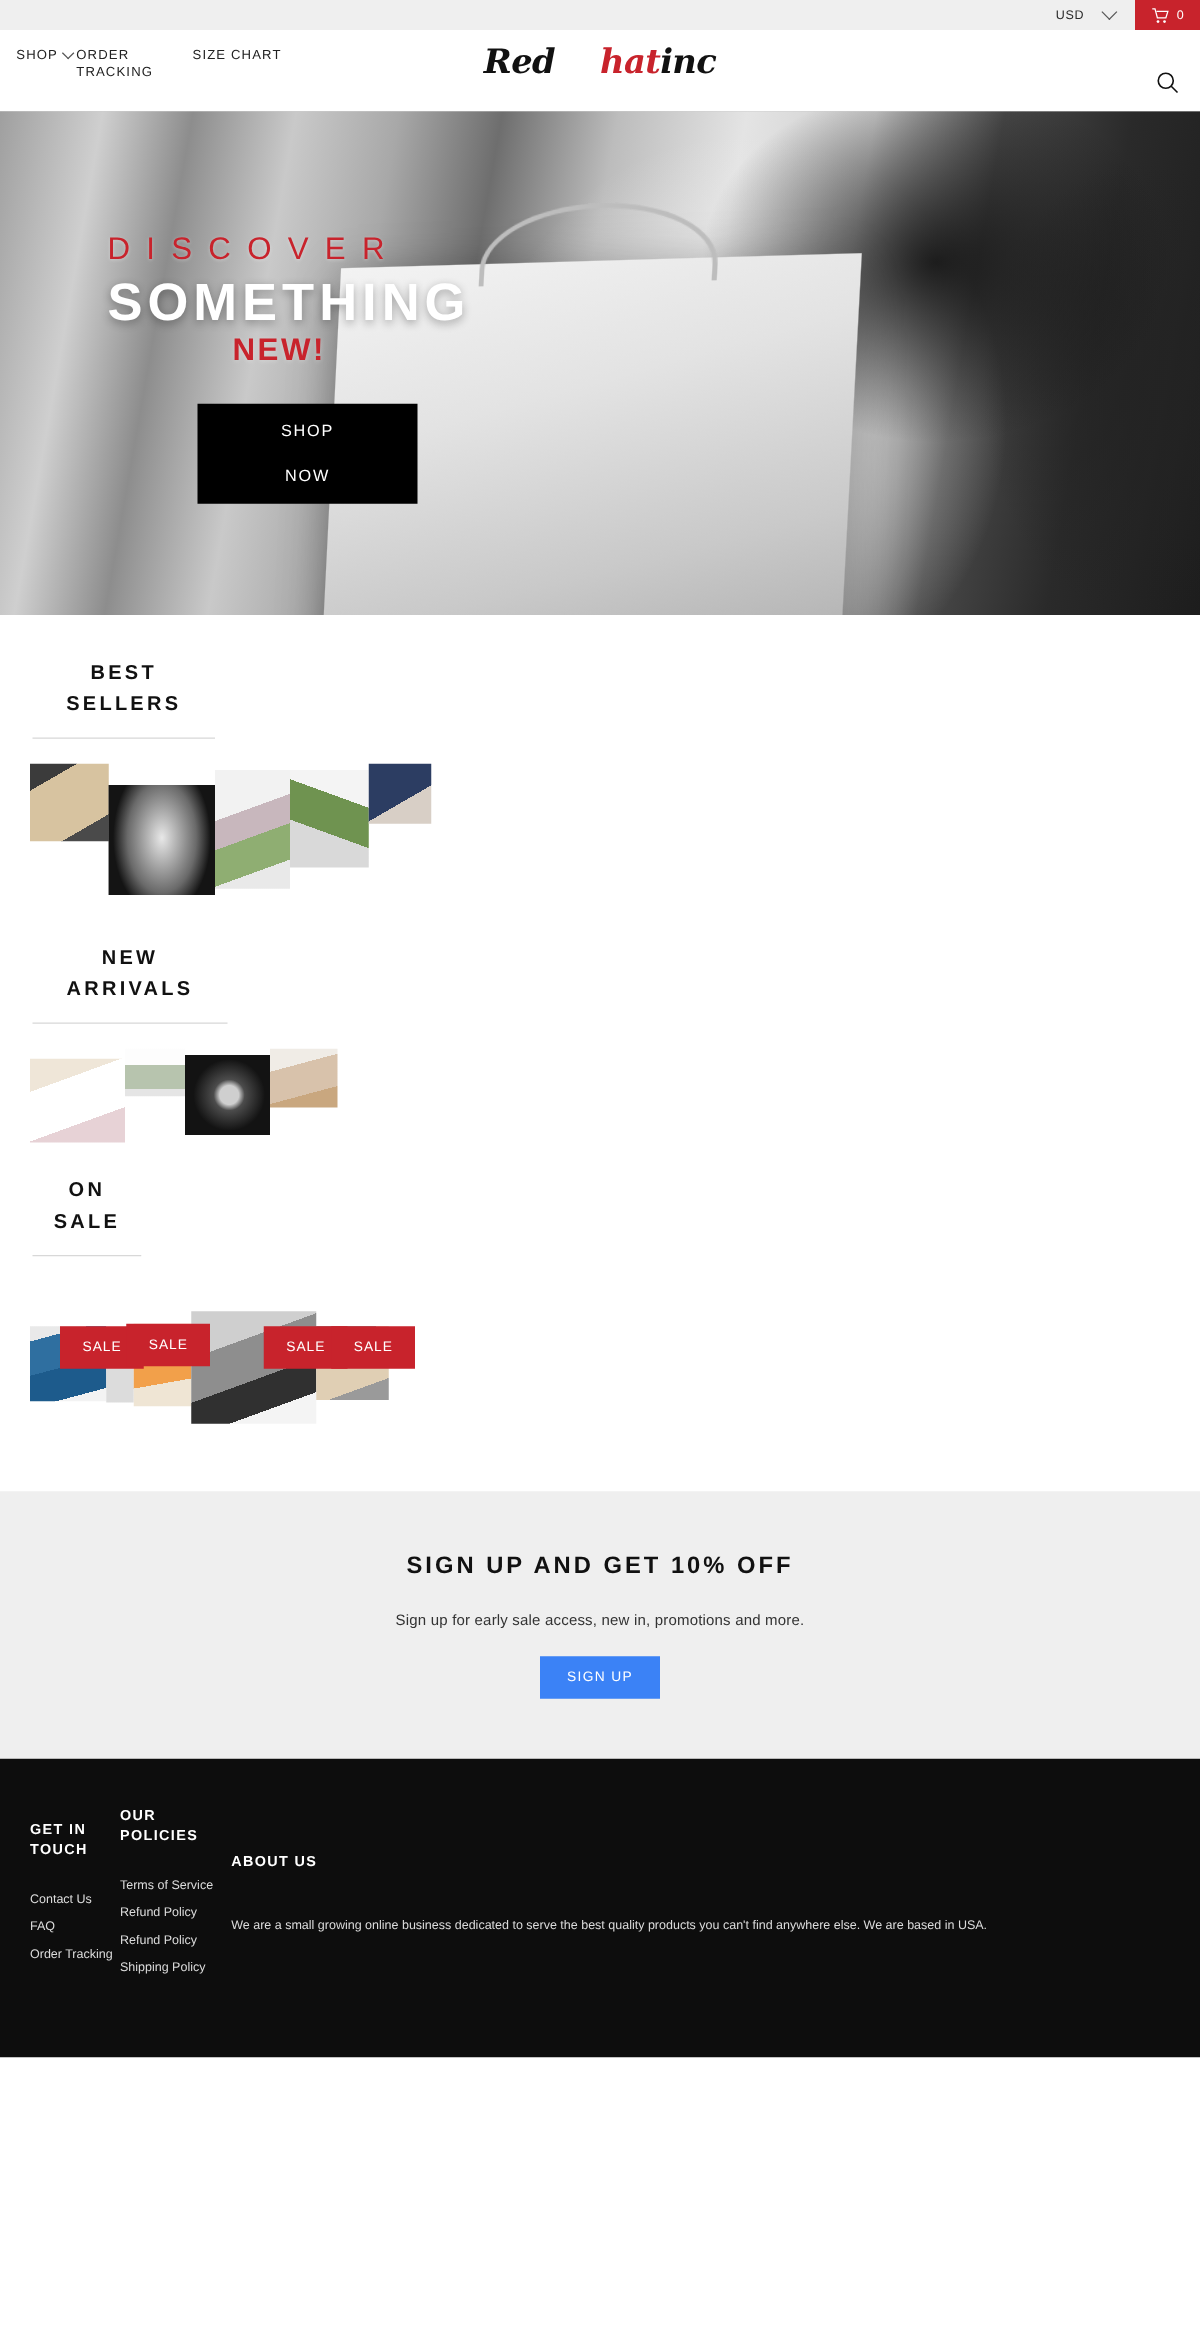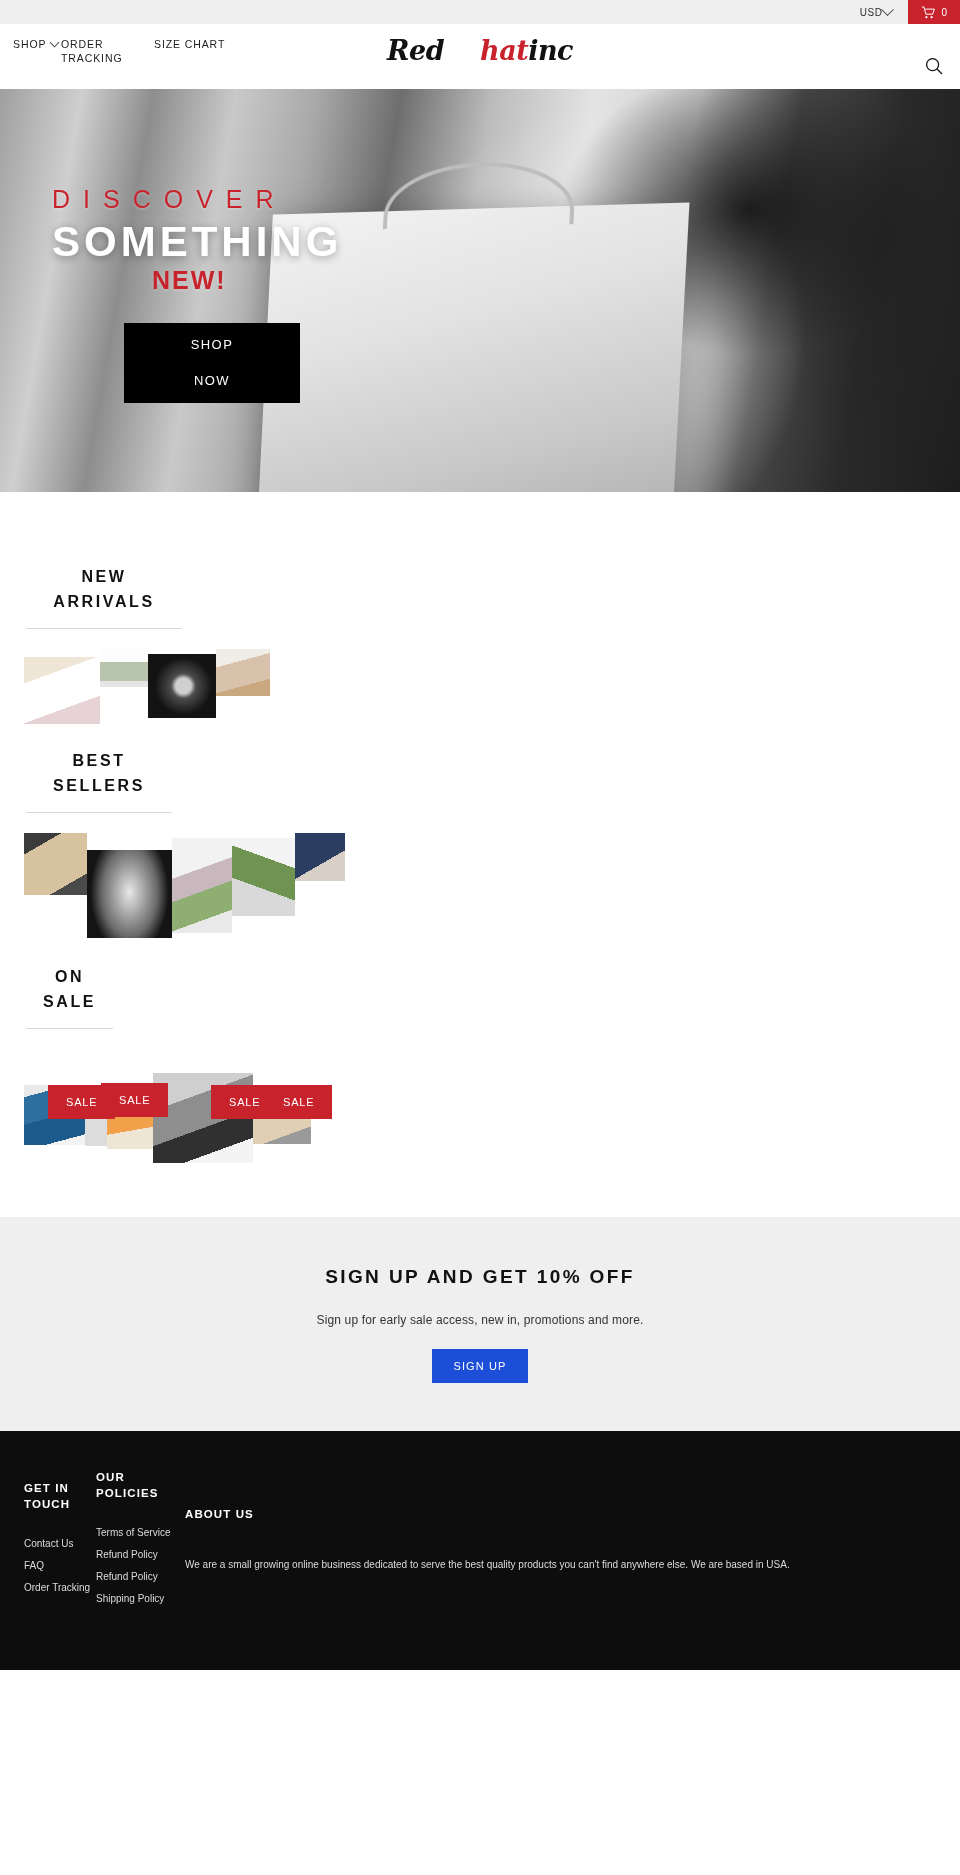--- a/index.html
+++ b/index.html
@@ -15,21 +15,21 @@
   .topbar {
     height: 24px;
     background: #efefef;
     display: flex;
     justify-content: flex-end;
     align-items: stretch;
   }
   .currency {
     display: flex;
     align-items: center;
-    gap: 1px;
+    gap: 16px;
     padding: 0 16px 0 10px;
     font-size: 10px;
     letter-spacing: .55px;
     color: #2b2b2b;
     cursor: pointer;
   }
   .chev {
     width: 9px; height: 9px;
     border-right: 1.1px solid #555;
     border-bottom: 1.1px solid #555;
@@ -139,21 +139,21 @@
     position: absolute;
     left: 28%; top: -46px;
     width: 44%; height: 60px;
     border: 4px solid #bdbdbd;
     border-bottom: none;
     border-radius: 50% 50% 0 0 / 80% 80% 0 0;
   }
   .hero-inner {
     position: relative;
     height: 100%;
-    padding-left: 52px;
+    padding-left: 86px;
     padding-top: 98px;
   }
   .hero-discover {
     color: #c8232c;
     font-size: 25px;
     font-weight: normal;
     letter-spacing: 13px;
     line-height: 1;
     margin-bottom: 8px;
     text-shadow: 0 1px 3px rgba(255,255,255,.35);
@@ -275,21 +275,21 @@
     text-transform: uppercase;
   }
   .news-sub {
     margin-top: 20px;
     font-size: 12px;
     color: #333;
     letter-spacing: .15px;
   }
   .news-btn {
     margin: 22px auto 0;
-    background: #1d4ed8;
+    background: #3b82f6;
     color: #fff;
     border: none;
     font-family: inherit;
     font-size: 11px;
     letter-spacing: 1.1px;
     padding: 11px 22px;
     cursor: pointer;
   }
 
   
@@ -380,46 +380,46 @@
     <div class="hero-new">NEW!</div>
     <div class="hero-btn">
       <span>SHOP</span>
       <span>NOW</span>
     </div>
   </div>
 </div>
 
 <div class="collections">
 
-  <section class="collection" style="margin-top:38px">
-    <div class="coll-head h2">
-      <div class="coll-title">NEW</div>
-      <div class="coll-title">ARRIVALS</div>
-      <div class="coll-rule w2"></div>
-    </div>
-    <div class="coll-row">
-      <div class="prod img-sneaker" style="width:76px;height:67px;margin-top:8px"></div>
-      <div class="prod img-green" style="width:48px;height:38px;margin-top:0"></div>
-      <div class="prod img-watch" style="width:68px;height:64px;margin-top:5px"></div>
-      <div class="prod img-stand" style="width:54px;height:47px;margin-top:0"></div>
-    </div>
-  </section>
-
   <section class="collection">
     <div class="coll-head">
       <div class="coll-title">BEST</div>
       <div class="coll-title">SELLERS</div>
       <div class="coll-rule"></div>
     </div>
     <div class="coll-row">
       <div class="prod img-pants" style="width:63px;height:62px;margin-top:0"></div>
       <div class="prod img-lamp" style="width:85px;height:88px;margin-top:17px"></div>
       <div class="prod img-planter" style="width:60px;height:95px;margin-top:5px"></div>
       <div class="prod img-plant" style="width:63px;height:78px;margin-top:5px"></div>
       <div class="prod img-pillow" style="width:50px;height:48px;margin-top:0"></div>
+    </div>
+  </section>
+
+  <section class="collection" style="margin-top:38px">
+    <div class="coll-head h2">
+      <div class="coll-title">NEW</div>
+      <div class="coll-title">ARRIVALS</div>
+      <div class="coll-rule w2"></div>
+    </div>
+    <div class="coll-row">
+      <div class="prod img-sneaker" style="width:76px;height:67px;margin-top:8px"></div>
+      <div class="prod img-green" style="width:48px;height:38px;margin-top:0"></div>
+      <div class="prod img-watch" style="width:68px;height:64px;margin-top:5px"></div>
+      <div class="prod img-stand" style="width:54px;height:47px;margin-top:0"></div>
     </div>
   </section>
 
   <section class="collection" style="margin-top:26px">
     <div class="coll-head h3">
       <div class="coll-title">ON</div>
       <div class="coll-title">SALE</div>
       <div class="coll-rule w3"></div>
     </div>
     <div class="coll-row" style="margin-top:26px">

